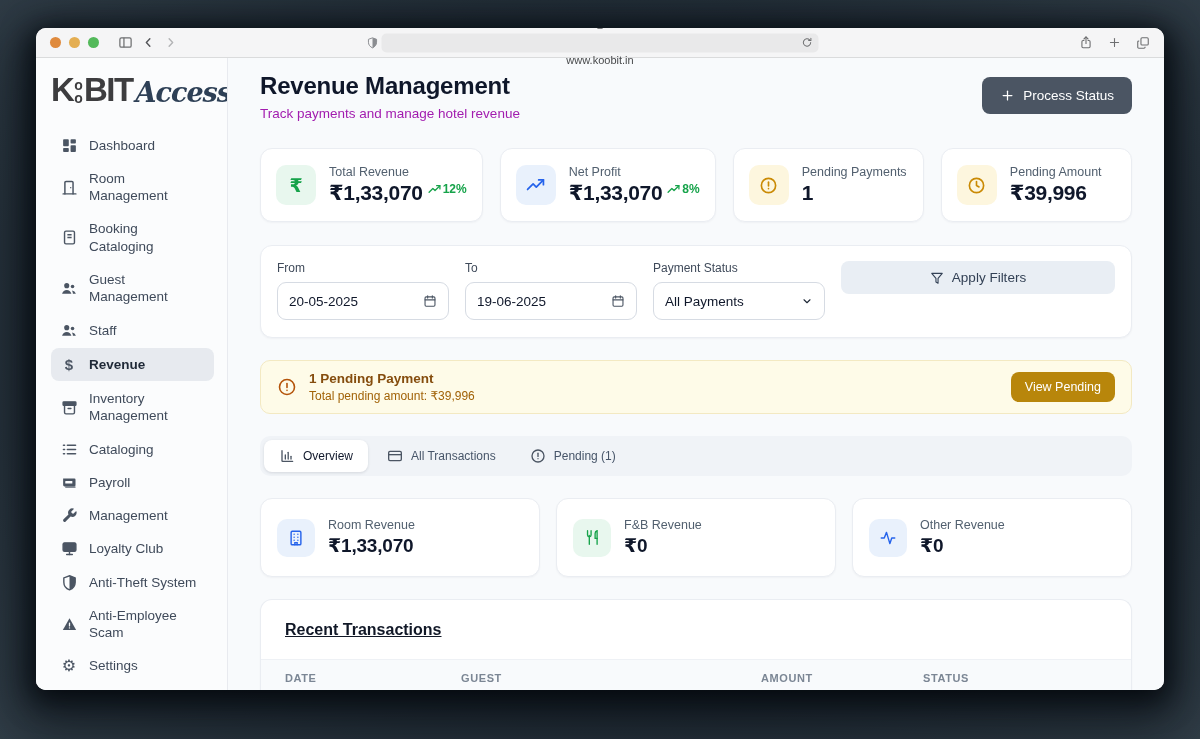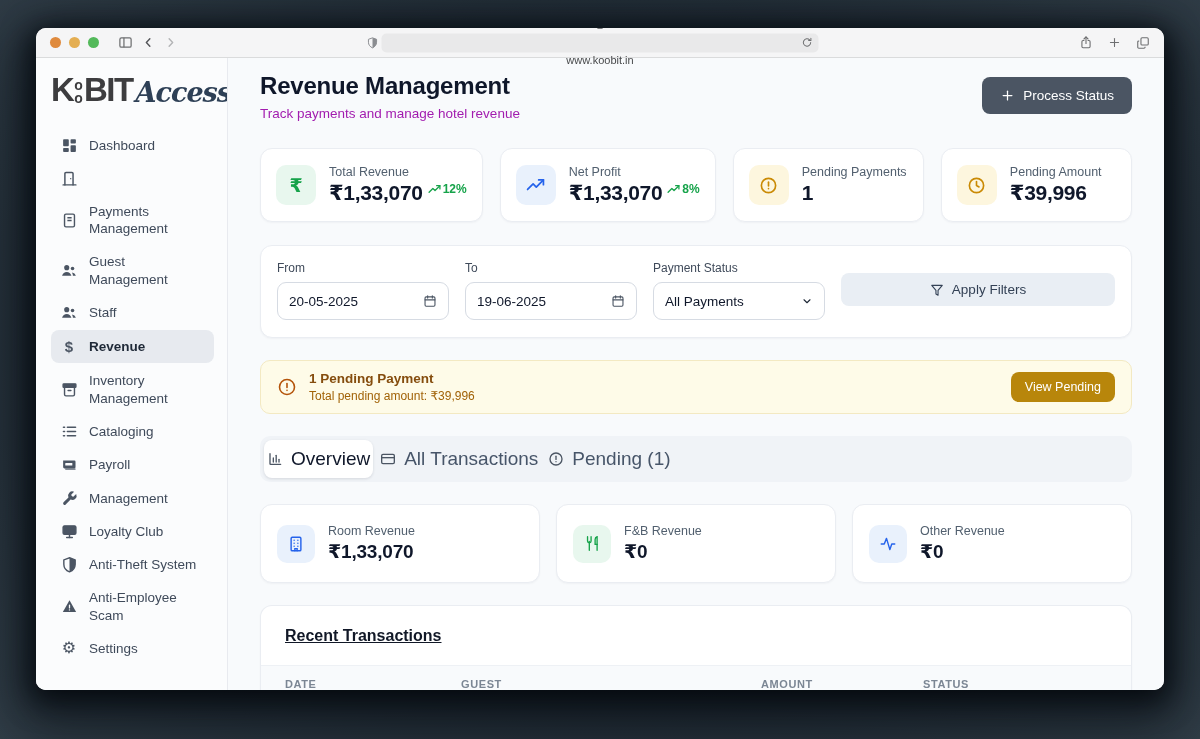--- a/index.html
+++ b/index.html
@@ -75,39 +75,39 @@
   .ib-green { background:#e8f7ee; color:#16a34a; } 
   .ib-blue { background:#e9f1fc; color:#2563eb; }
   .ib-amber { background:#fdf6de; color:#ca8a04; }
   .rupee-glyph { font-size:19px; font-weight:700; }
   .stat-label { font-size:12.5px; color:#52606f; }
   .stat-line { display:flex; align-items:center; gap:5px; margin-top:2px; }
   .stat-value { font-size:21px; font-weight:700; color:#0f172a; letter-spacing:-.3px; }
   .trend { display:flex; align-items:center; gap:2px; color:#16a34a; font-size:12px; font-weight:600; transform:translateY(-4px); }
 
   
-  .filter-card { margin-top:23px; padding:15px 16px 17px; display:flex; gap:16px; align-items:center; }
+  .filter-card { margin-top:23px; padding:15px 16px 17px; display:flex; gap:16px; align-items:flex-start; }
   .field label { display:block; font-size:12px; color:#3f4a5a; margin-bottom:7px; }
   .inputbox { width:172px; height:38px; border:1px solid #d6dbe3; border-radius:9px; background:#fff; display:flex; align-items:center; justify-content:space-between; padding:0 11px; }
   .inputbox input { border:none; outline:none; width:130px; font-size:13.5px; color:#0f172a; font-family:inherit; background:transparent; }
   .inputbox .in-ico { color:#4b5563; }
   .selectbox { cursor:pointer; }
   .selectbox .sel-val { font-size:13.5px; color:#0f172a; }
   .apply-btn { flex:1; height:33px; margin-bottom:2px; background:#e9eef4; border:none; border-radius:8px; display:flex; align-items:center; justify-content:center; gap:8px; color:#334155; font-size:13.5px; font-family:inherit; cursor:pointer; }
 
   
   .alert { margin-top:22px; background:#fefbe8; border:1px solid #f3e9c2; border-radius:10px; padding:10px 16px; display:flex; align-items:center; gap:12px; }
   .alert-ico { color:#b45309; flex:0 0 20px; }
   .alert-title { font-size:13.5px; font-weight:600; color:#854d0e; }
   .alert-sub { font-size:12px; color:#a16207; margin-top:3px; }
   .alert-btn { margin-left:auto; background:#b8860b; color:#fff; border:none; border-radius:8px; padding:8px 14px; font-size:12.5px; font-family:inherit; cursor:pointer; }
 
   
   .tabs { margin-top:22px; background:#f0f3f7; border-radius:10px; padding:4px; display:flex; gap:4px; }
-  .tab { display:flex; align-items:center; gap:8px; padding:8px 3px; border-radius:8px; font-size:19px; color:#475569; cursor:pointer; }
+  .tab { display:flex; align-items:center; gap:8px; padding:8px 15px; border-radius:8px; font-size:12px; color:#475569; cursor:pointer; }
   .tab.active { background:#fff; box-shadow:0 1px 3px rgba(15,23,42,.12); color:#0f172a; font-weight:500; }
   .tab .tico { color:#4b5563; }
 
   
   .rev-cards { display:grid; grid-template-columns:repeat(3,1fr); gap:16px; margin-top:22px; }
   .rev { padding:19px 16px; display:flex; align-items:center; gap:13px; }
   .icon-box.sm { width:38px; height:38px; flex:0 0 38px; }
   .rev-value { font-size:19px; font-weight:700; color:#0f172a; margin-top:2px; letter-spacing:-.2px; }
 
   
@@ -216,30 +216,31 @@
           <span>Dashboard</span>
         </div>
         <div class="nav-item">
           <span class="nicon">
               <svg width="17" height="17" viewBox="0 0 24 24" fill="none" stroke="currentColor" stroke-width="2.1" stroke-linecap="round">
                 <path d="M5.5 21V5a1.6 1.6 0 0 1 1.6-1.6h8.3A1.6 1.6 0 0 1 17 5v16"></path>
                 <line x1="3" y1="21" x2="21" y2="21"></line>
                 <circle cx="13.7" cy="12.2" r="1" fill="currentColor" stroke="none"></circle>
               </svg>
             </span>
+          <span>Room Management</span>
         </div>
         <div class="nav-item">
           <span class="nicon">
               <svg width="17" height="17" viewBox="0 0 24 24" fill="none" stroke="currentColor" stroke-width="2">
                 <rect x="5" y="3" width="14" height="18" rx="2"></rect>
                 <line x1="9" y1="8" x2="15" y2="8"></line>
                 <line x1="9" y1="12" x2="15" y2="12"></line>
               </svg>
             </span>
-          <span>Payments Management</span>
+          <span>Booking Cataloging</span>
         </div>
         <div class="nav-item">
           <span class="nicon">
               <svg width="18" height="17" viewBox="0 0 24 24" fill="currentColor">
                 <circle cx="8.8" cy="8" r="3.6"></circle>
                 <path d="M2.2 19.5c.9-3.2 3.5-5.3 6.6-5.3s5.7 2.1 6.6 5.3z"></path>
                 <circle cx="17" cy="9.2" r="2.5"></circle>
                 <path d="M16.2 14.7c2.7.4 4.8 2.2 5.5 4.8h-4.2a8.6 8.6 0 0 0-1.3-4.8z"></path>
               </svg>
             </span>

